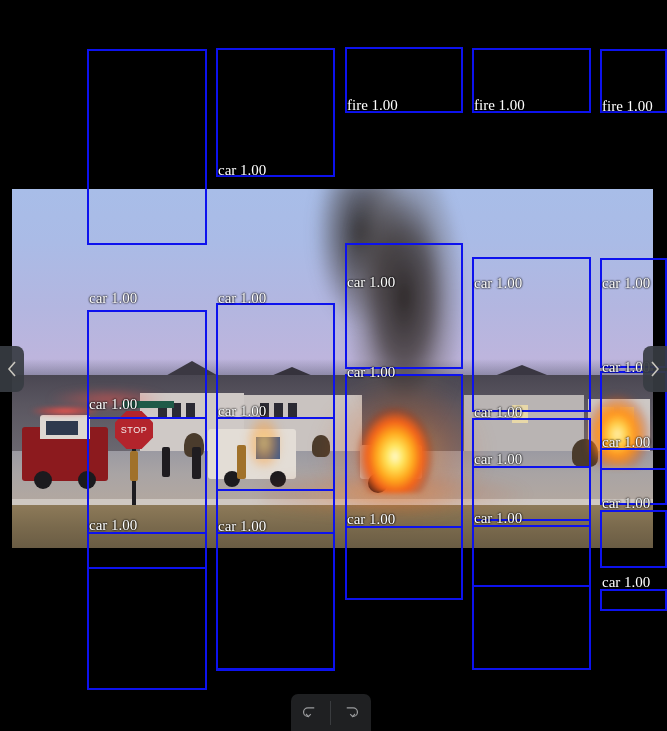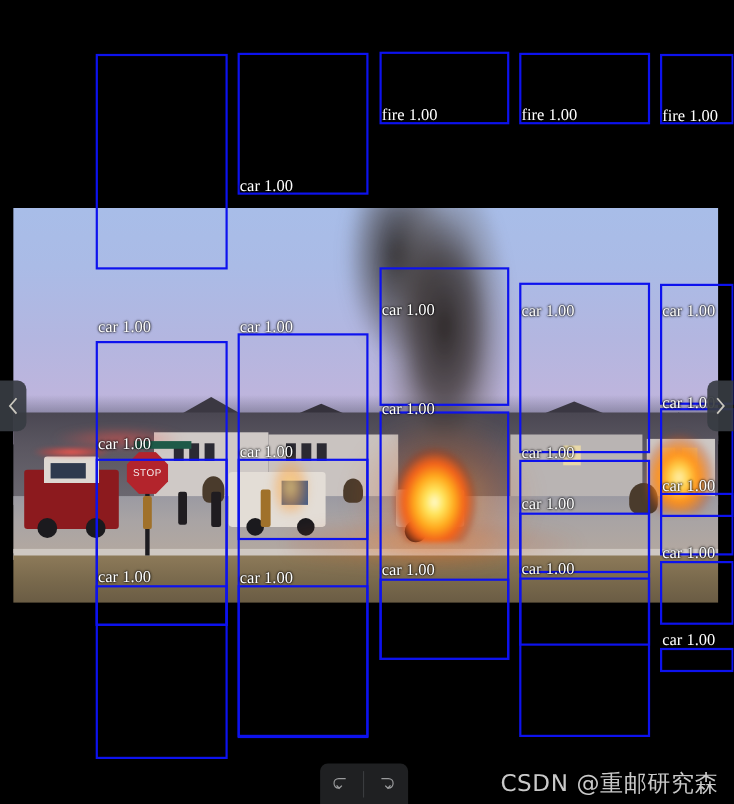--- a/index.html
+++ b/index.html
@@ -261,15 +261,14 @@
     </div>
     <div class="tool-sep"></div>
     <div class="tool-btn">
       <svg viewBox="0 0 16 16">
         <path d="M4 3 H10.8 A3 3 0 0 1 10.8 12.2 H10.4" fill="none" stroke="#9a9b9d" stroke-width="1.3"></path>
         <polyline points="12.8,9.6 10.3,12.4 7.7,9.8" fill="none" stroke="#9a9b9d" stroke-width="1.3"></polyline>
       </svg>
     </div>
   </div>
 
-  <div id="watermark">CSDN @重邮研究森</div>
 
 </div>
 
 </body></html>

